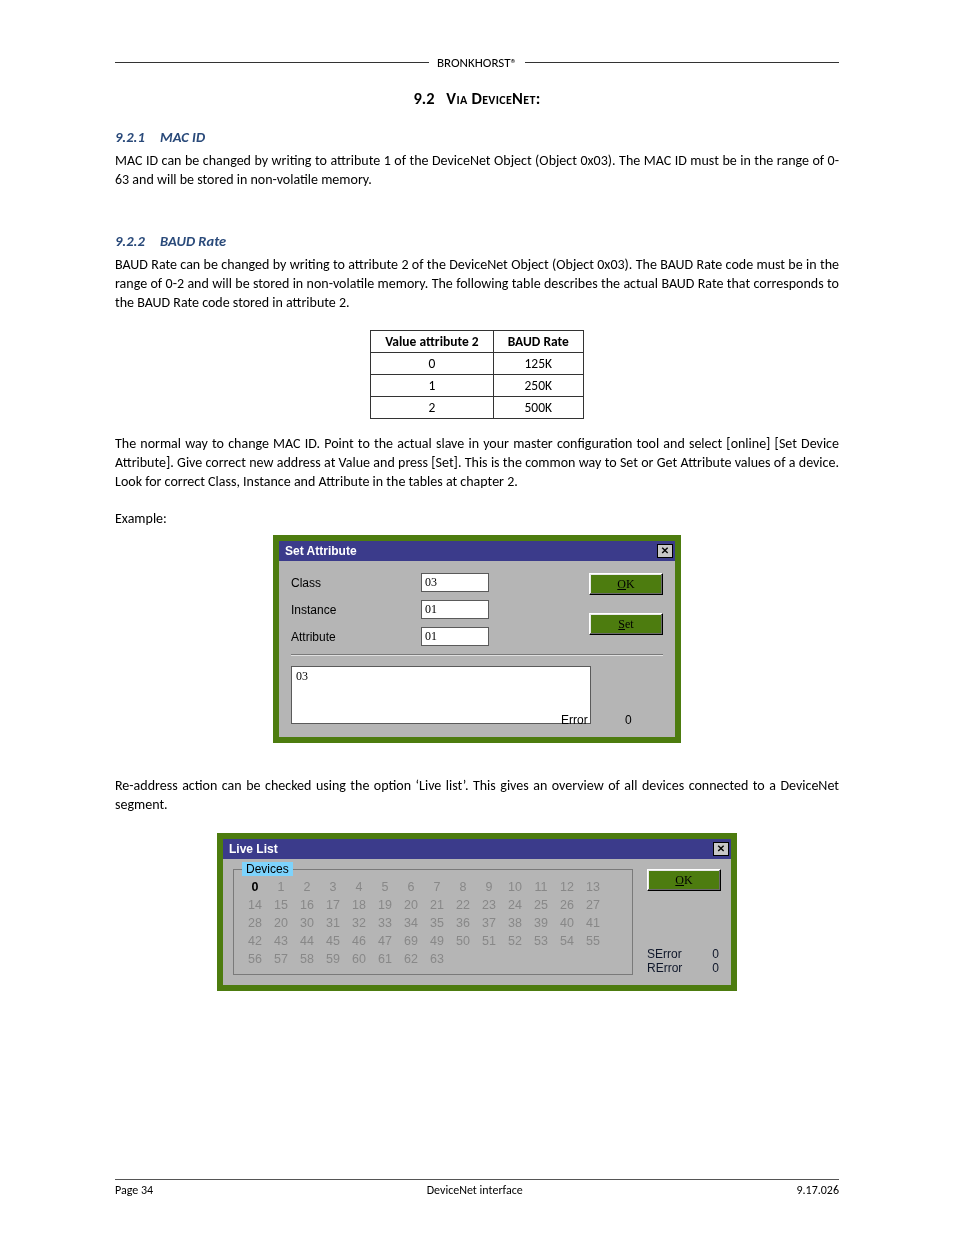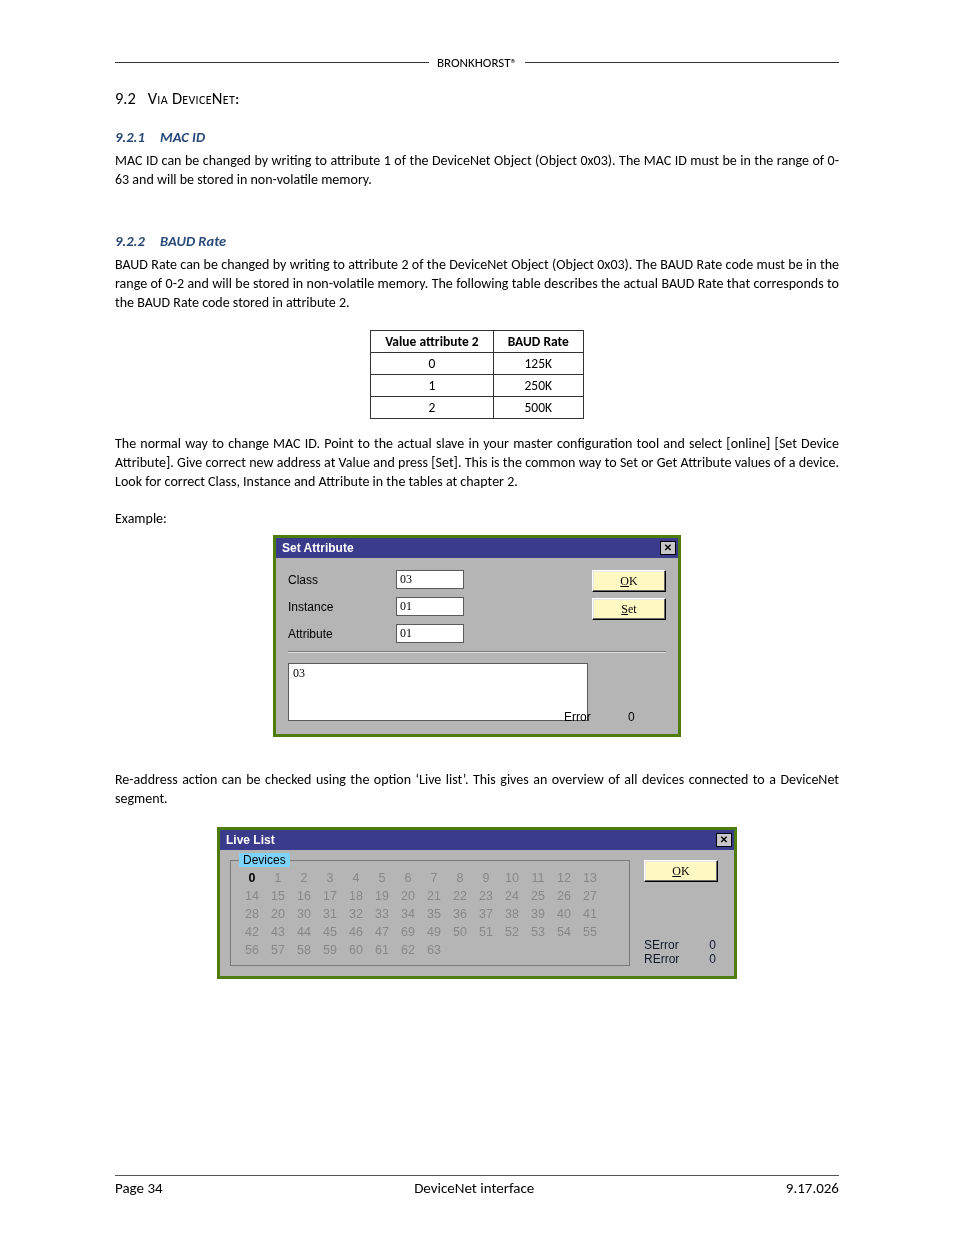--- a/index.html
+++ b/index.html
@@ -9,61 +9,61 @@
     color: #000;
     background: #fff;
     width: 954px;
     height: 1235px;
     padding: 55px 115px 40px 115px;
     position: relative;
   }
   .hdr-line { display: flex; align-items: center; margin-bottom: 18px; }
   .hdr-line .rule { flex: 1; height: 1px; background: #333; }
   .hdr-line .brand { padding: 0 8px; font-size: 13px; }
-  .sec-h { font-size: 16.5px; font-weight: normal; margin: 8px 0 20px 0; }
+  .sec-h { font-size: 16.5px; font-weight: bold; margin: 8px 0 20px 0; text-align: center; }
   .sec-h .num { margin-right: 8px; }
   .scaps { font-variant: small-caps; letter-spacing: .3px; }
   .sub-h { font-size: 14.5px; font-weight: bold; font-style: italic; color: #2a4a7a; margin: 4px 0 6px 0; }
   .sub-h .num { margin-right: 12px; }
   .body-p { font-size: 14px; line-height: 1.35; text-align: justify; margin-bottom: 18px; }
   .example-lbl { font-size: 14px; margin-bottom: 8px; }
   table.baud { border-collapse: collapse; margin: 6px auto 16px auto; }
   table.baud th, table.baud td { border: 1px solid #333; padding: 2px 14px; font-size: 13.5px; text-align: center; }
   table.baud th { font-weight: bold; }
   
-  .dlg { background: #b5b5b5; border: 3px solid #4d7c0f; margin: 0 auto; font-family: Tahoma, Arial, sans-serif; font-size: 12px; color: #000; }
+  .dlg { background: #b5b5b5; border: 6px solid #4d7c0f; margin: 0 auto; font-family: Tahoma, Arial, sans-serif; font-size: 12px; color: #000; }
   .dlg1 { width: 408px; }
   .titlebar { background: #3b3b8b; background: linear-gradient(#3b3b8b,#3b3b8b); color: #fff; font-weight: bold; display: flex; align-items: center; justify-content: space-between; padding: 2px 2px 2px 6px; height: 20px; }
   .closebtn { width: 16px; height: 14px; background: #c7c7c7; border: 1px solid #000; color: #000; font-size: 10px; line-height: 11px; text-align: center; font-weight: bold; font-family: Arial; }
   .dlg-body { padding: 12px 12px 8px 12px; position: relative; }
-  .formrow { display: flex; align-items: center; margin-bottom: 8px; }
+  .formrow { display: flex; align-items: center; margin-bottom: 8px; gap: 22px; }
   .formrow .lbl { width: 108px; color: #000; }
   .formrow input { width: 68px; height: 19px; font-family: Tahoma; font-size: 12px; padding: 0 3px; border: 1px solid #5a5a5a; background: #fff; }
   .btncol { position: absolute; right: 12px; top: 12px; width: 74px; }
-  .winbtn { width: 74px; height: 22px; background: #fef9c3; border: 1px solid #000; border-top-color:#fff; border-left-color:#fff; box-shadow: inset -1px -1px 0 #6a6a6a, inset 1px 1px 0 #e8e8e8; font-family: Tahoma; font-size: 12px; margin-bottom: 6px; text-align: center; line-height: 20px; }
+  .winbtn { width: 74px; height: 22px; background: #4d7c0f; border: 1px solid #000; border-top-color:#fff; border-left-color:#fff; box-shadow: inset -1px -1px 0 #6a6a6a, inset 1px 1px 0 #e8e8e8; font-family: Tahoma; font-size: 12px; margin-bottom: 18px; text-align: center; line-height: 20px; }
   .winbtn u { text-decoration: underline; }
   .sep { border-top: 1px solid #7a7a7a; border-bottom: 1px solid #e0e0e0; margin: 4px 0 10px 0; }
   .val-lbl { margin-bottom: 4px; }
   .val-area { width: 300px; height: 58px; background: #fff; border: 1px solid #5a5a5a; padding: 2px 4px; font-family: Tahoma; font-size: 12px; resize: none; }
   .err-row { display: flex; justify-content: flex-end; gap: 26px; padding: 0 18px 2px 0; margin-top: -14px; color: #000; }
   .err-row .elbl { width: 38px; }
   .err-row .eval { width: 20px; }
   
   .dlg2 { width: 520px; margin-top: 4px; }
   .dlg2 .dlg-body { padding: 10px 10px 10px 10px; display: flex; }
   .devices-gb { position: relative; border: 1px solid #7a7a7a; padding: 10px 8px 8px 8px; width: 400px; }
   .devices-gb .legend { position: absolute; top: -8px; left: 8px; background: #7dd3fc; padding: 0 4px; font-size: 12px; }
   .devgrid { display: grid; grid-template-columns: repeat(14, 26px); gap: 4px 0; font-size: 12.5px; text-align: center; color: #888; }
   .devgrid .dev-active { color: #000; font-weight: bold; }
   .rightcol2 { flex: 1; padding-left: 14px; display: flex; flex-direction: column; justify-content: space-between; }
   .err-mini { font-size: 12px; color: #0f172a; margin-top: 10px; }
   .err-mini div { display: flex; justify-content: space-between; width: 72px; }
   .ftr { position: absolute; left: 115px; right: 115px; bottom: 38px; }
   .ftr-rule { height: 1px; background: #555; margin-bottom: 3px; }
-  .ftr-row { display: flex; justify-content: space-between; font-size: 15px; }
+  .ftr-row { display: flex; justify-content: space-between; font-size: 12px; }
   .spacer { height: 20px; }
 </style>
 </head>
 <body>
 
 <div class="hdr-line">
   <div class="rule"></div>
   <div class="brand">BRONKHORST®</div>
   <div class="rule"></div>
 </div>

